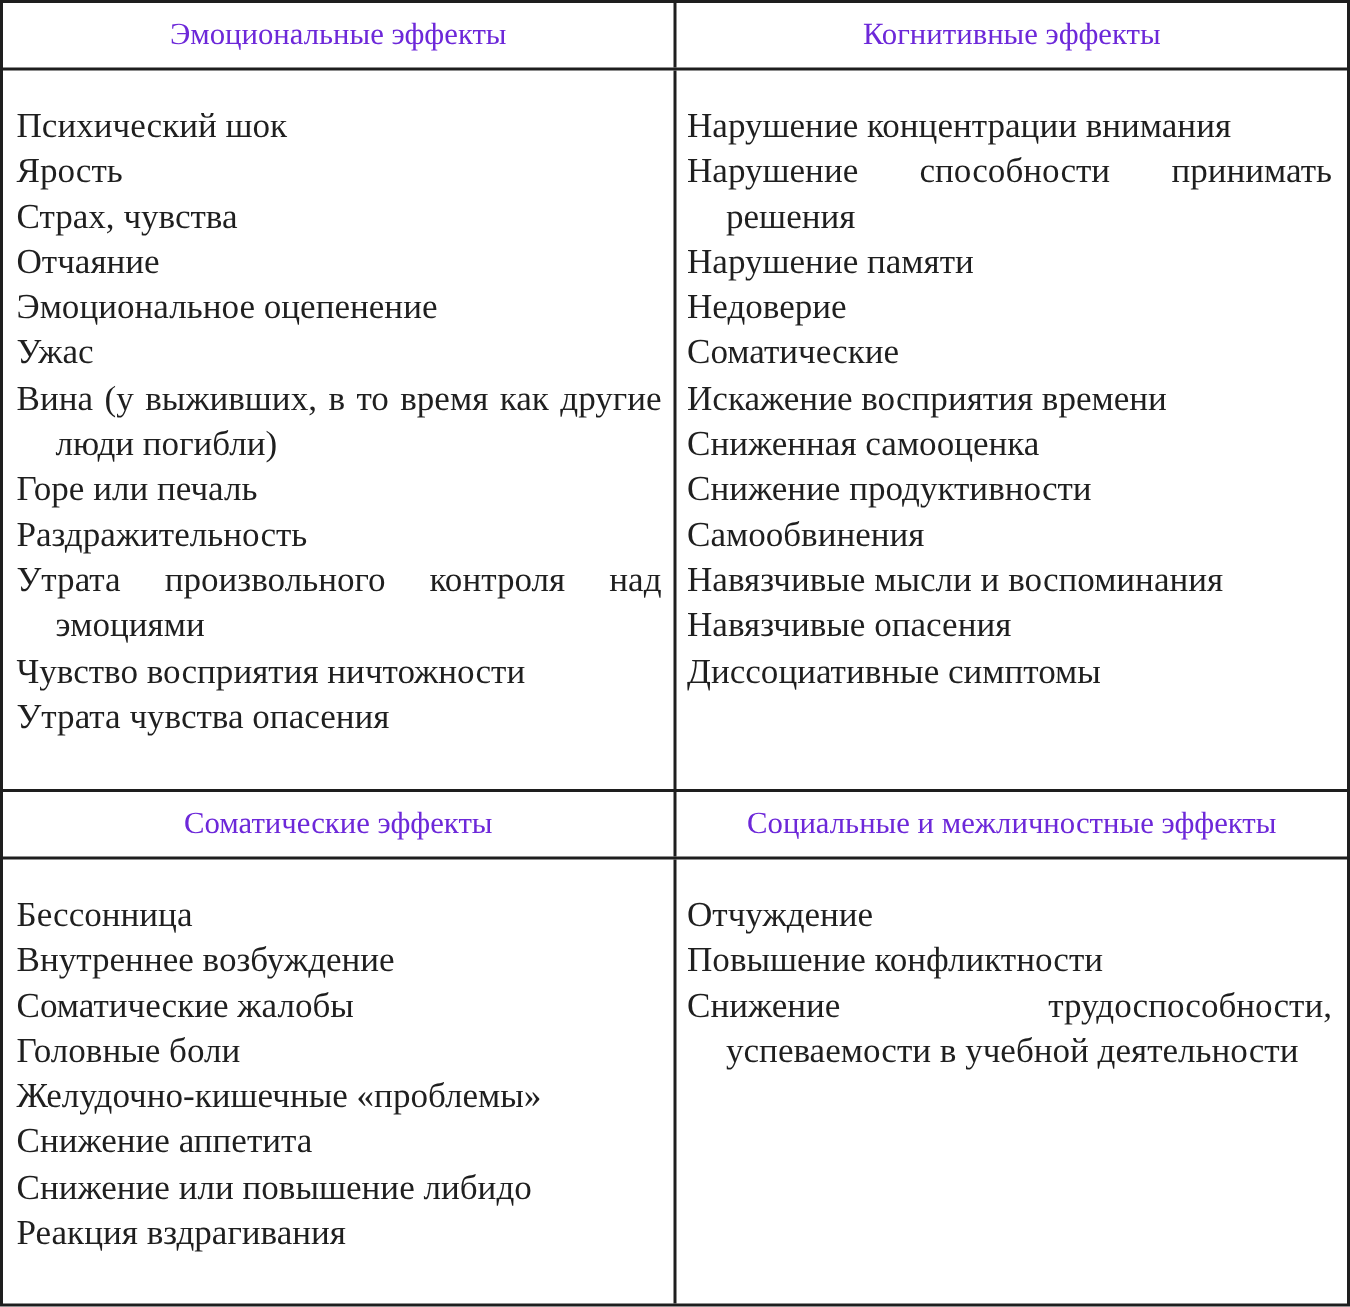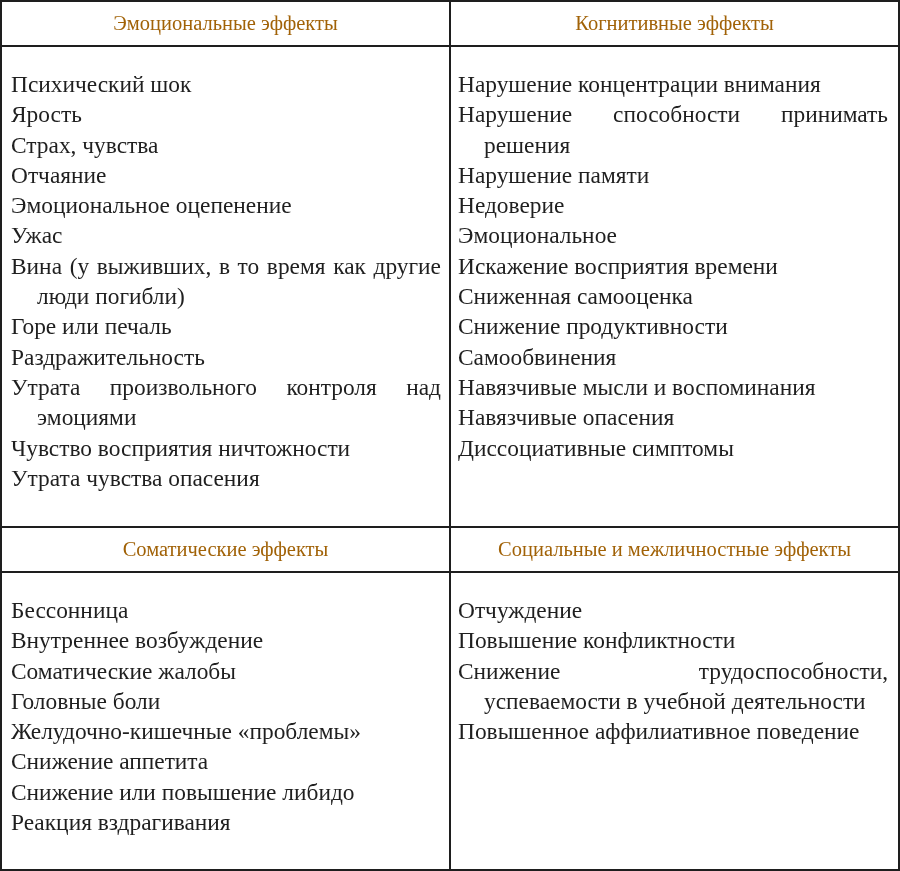--- a/index.html
+++ b/index.html
@@ -26,21 +26,21 @@
     grid-template-rows: 43px 2px 479px 2px 43px 2px 296px;
   }
   .hline { background: #1e1e1e; grid-column: 1 / 4; }
   .vline { background: #1e1e1e; }
   .head {
     display: flex;
     align-items: center;
     justify-content: center;
     font-family: "Liberation Serif", "DejaVu Serif", serif;
     font-size: 20.5px;
-    color: #a16207;
+    color: #6d28d9;
     white-space: nowrap;
   }
   .body {
     padding: 22px 8px 16px 9px;
     box-sizing: border-box;
   }
   .body ul {
     list-style: none;
     margin: 0;
     padding: 0;
@@ -84,21 +84,21 @@
         <li>Утрата чувства опасения</li>
       </ul>
   </div>
   <div class="vline"></div>
   <div class="body right">
     <ul>
         <li>Нарушение концентрации внимания</li>
         <li>Нарушение способности принимать решения</li>
         <li>Нарушение памяти</li>
         <li>Недоверие</li>
-        <li>Эмоциональное</li>
+        <li>Соматические</li>
         <li>Искажение восприятия времени</li>
         <li>Сниженная самооценка</li>
         <li>Снижение продуктивности</li>
         <li>Самообвинения</li>
         <li>Навязчивые мысли и воспоминания</li>
         <li>Навязчивые опасения</li>
         <li>Диссоциативные симптомы</li>
       </ul>
   </div>
 
@@ -121,16 +121,15 @@
         <li>Снижение или повышение либидо</li>
         <li>Реакция вздрагивания</li>
       </ul>
   </div>
   <div class="vline"></div>
   <div class="body right">
     <ul>
         <li>Отчуждение</li>
         <li>Повышение конфликтности</li>
         <li>Снижение трудоспособности, успеваемости в учебной деятельности</li>
-        <li>Повышенное аффилиативное поведение</li>
       </ul>
   </div>
 </div>
 
 </body></html>

